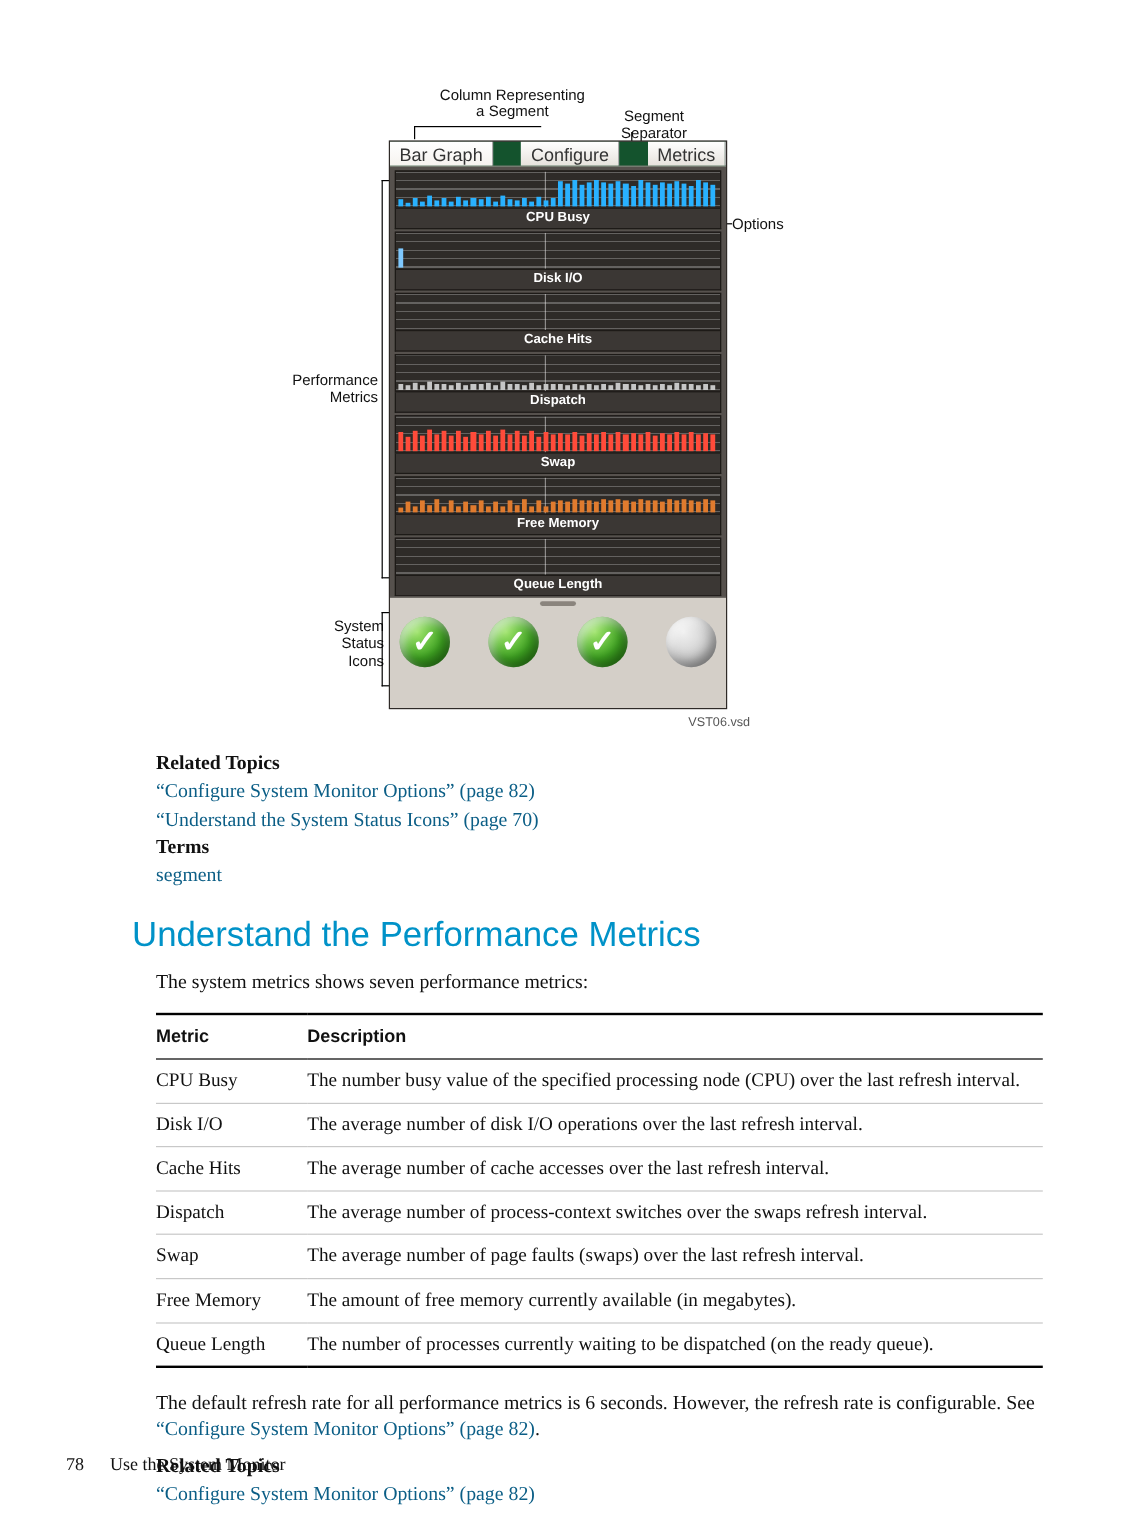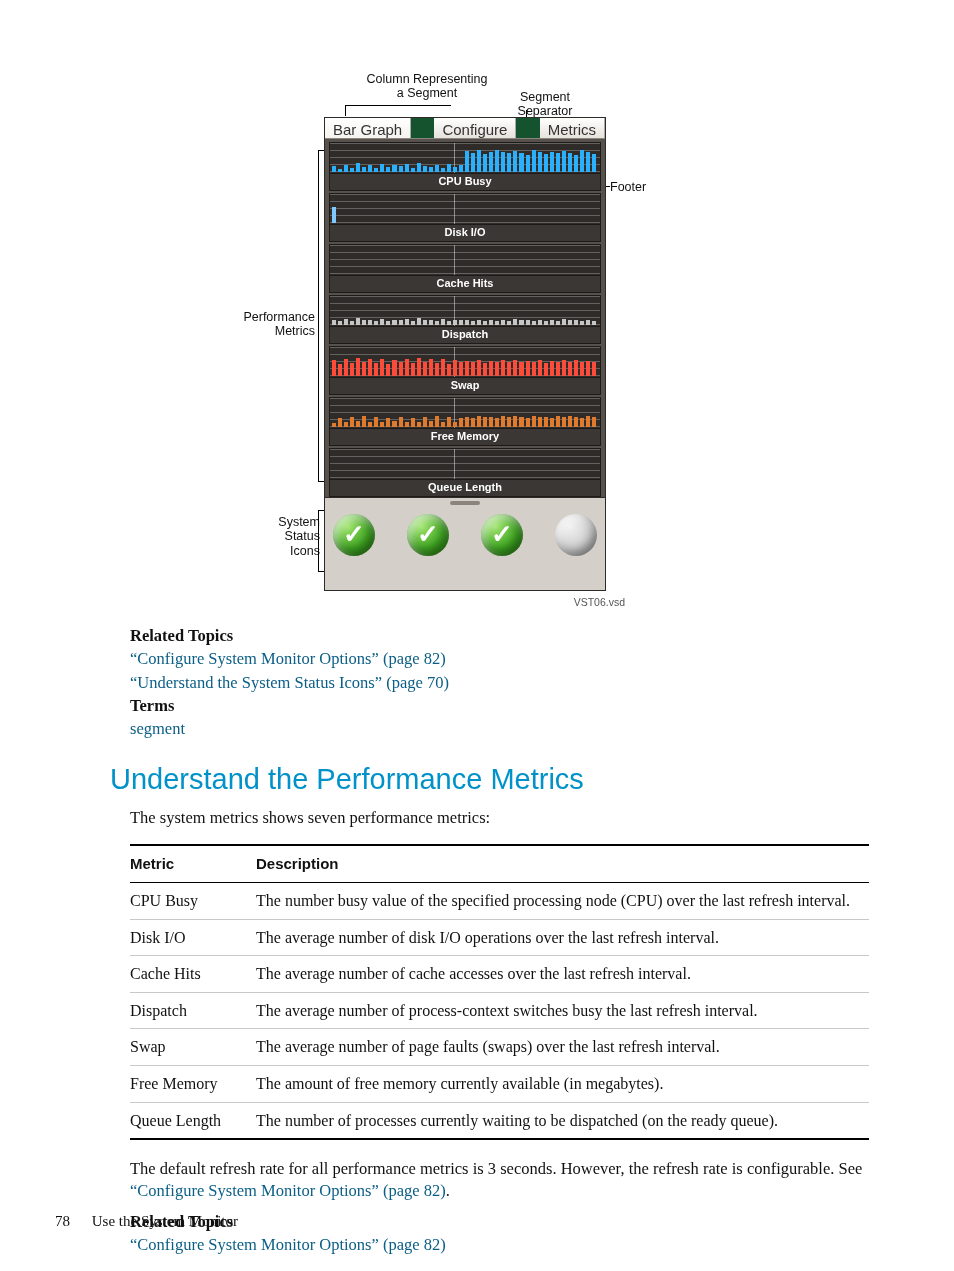--- a/index.html
+++ b/index.html
@@ -209,21 +209,21 @@
 <body>
 
 <div class="page">
 
   <div class="figure-wrap">
 
     <div class="fig-label col-seg" style="white-space: pre-line;">Column Representing
 a Segment</div>
     <div class="fig-label seg-sep" style="white-space: pre-line;">Segment
 Separator</div>
-    <div class="fig-label footer">Footer</div>
+    <div class="fig-label footer">Options</div>
     <div class="fig-label perf" style="white-space: pre-line;">Performance
 Metrics</div>
     <div class="fig-label status" style="white-space: pre-line;">System
 Status
 Icons</div>
     <div class="fig-label vsd">VST06.vsd</div>
 
     <div class="bracket" style="left:205px; top:45px; width:105px; height:10px; border-bottom:none;"></div>
 
     <div class="lead-line v" style="left:316px; top:58px; height:20px;"></div>
@@ -670,39 +670,39 @@
           <tr>
             <td>Disk I/O</td>
             <td>The average number of disk I/O operations over the last refresh interval.</td>
           </tr>
           <tr>
             <td>Cache Hits</td>
             <td>The average number of cache accesses over the last refresh interval.</td>
           </tr>
           <tr>
             <td>Dispatch</td>
-            <td>The average number of process-context switches busy the last refresh interval.</td>
+            <td>The average number of process-context switches over the swaps refresh interval.</td>
           </tr>
           <tr>
             <td>Swap</td>
             <td>The average number of page faults (swaps) over the last refresh interval.</td>
           </tr>
           <tr>
             <td>Free Memory</td>
             <td>The amount of free memory currently available (in megabytes).</td>
           </tr>
           <tr>
             <td>Queue Length</td>
             <td>The number of processes currently waiting to be dispatched (on the ready queue).</td>
           </tr>
         </tbody>
     </table>
 
     <p class="para">
-      <span>The default refresh rate for all performance metrics is 3 seconds. However, the refresh rate is configurable. See </span><span class="link">“Configure System Monitor Options” (page 82)</span><span>.</span>
+      <span>The default refresh rate for all performance metrics is 6 seconds. However, the refresh rate is configurable. See </span><span class="link">“Configure System Monitor Options” (page 82)</span><span>.</span>
     </p>
 
     <div class="rel-topics">
       <p class="bold">Related Topics</p>
       <p><span class="link">“Configure System Monitor Options” (page 82)</span></p>
     </div>
   </div>
 
   <div class="page-footer">
     <span class="num">78</span>

